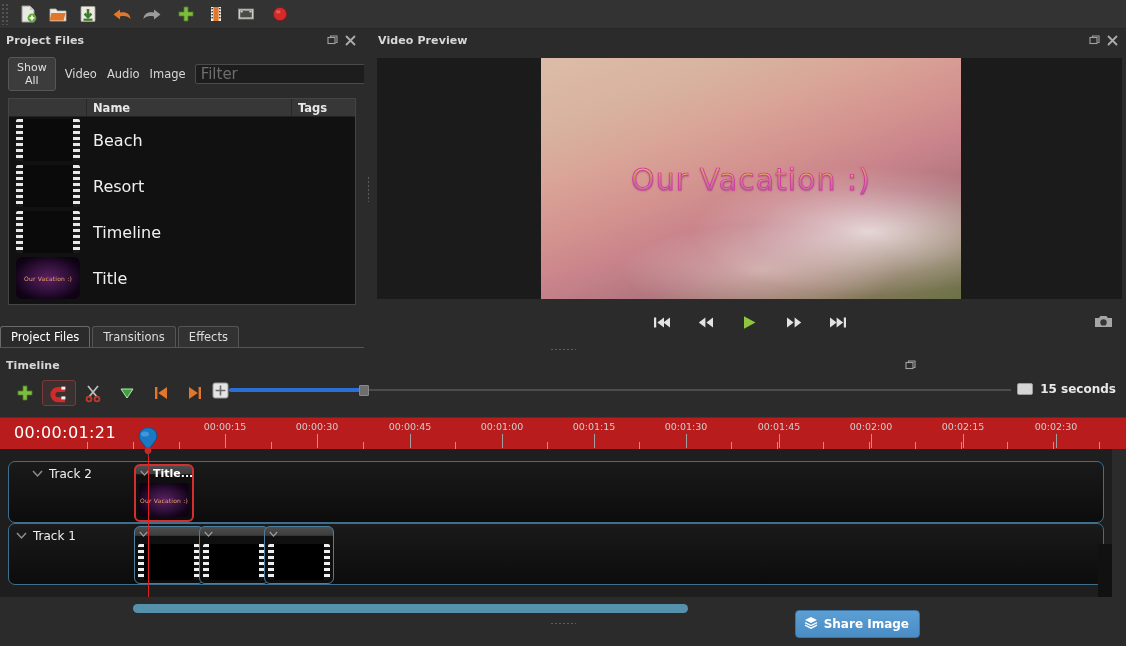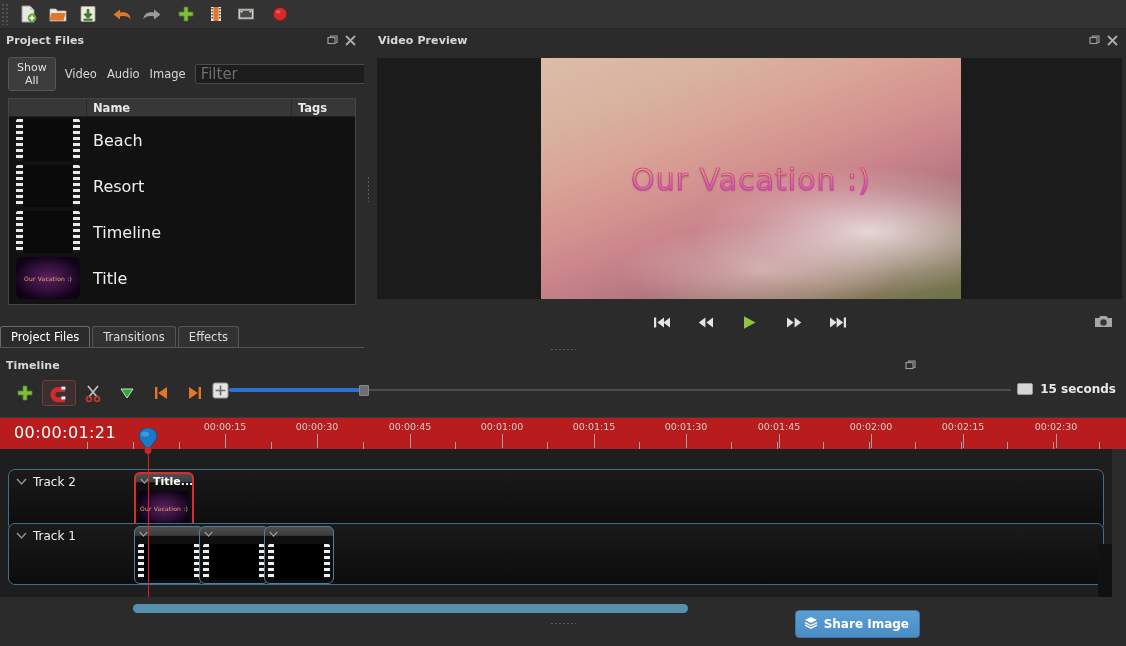--- a/index.html
+++ b/index.html
@@ -641,21 +641,21 @@
           <div class="rtick minor" style="left: 915px;"></div>
           <div class="rtick minor" style="left: 961px;"></div>
           <div class="rtick minor" style="left: 1007px;"></div>
           <div class="rtick minor" style="left: 1053px;"></div>
           <div class="rtick minor" style="left: 1099px;"></div>
         </div>
     </div>
 
     <div class="tracks">
 
-      <div class="track" style="top:20px;">
+      <div class="track" style="top:12px;padding-left:16px;">
         <div class="thead">
           <span class="chev">
             <svg width="11" height="8" viewBox="0 0 11 8">
                 <path d="M1 1l4.5 5L10 1" stroke="#8f8f8f" stroke-width="1.5" fill="none"></path>
               </svg>
           </span>
           <span class="tname">Track 2</span>
         </div>
         <div class="clip selected" style="left:125px;width:60px;">
           <div class="chead">

